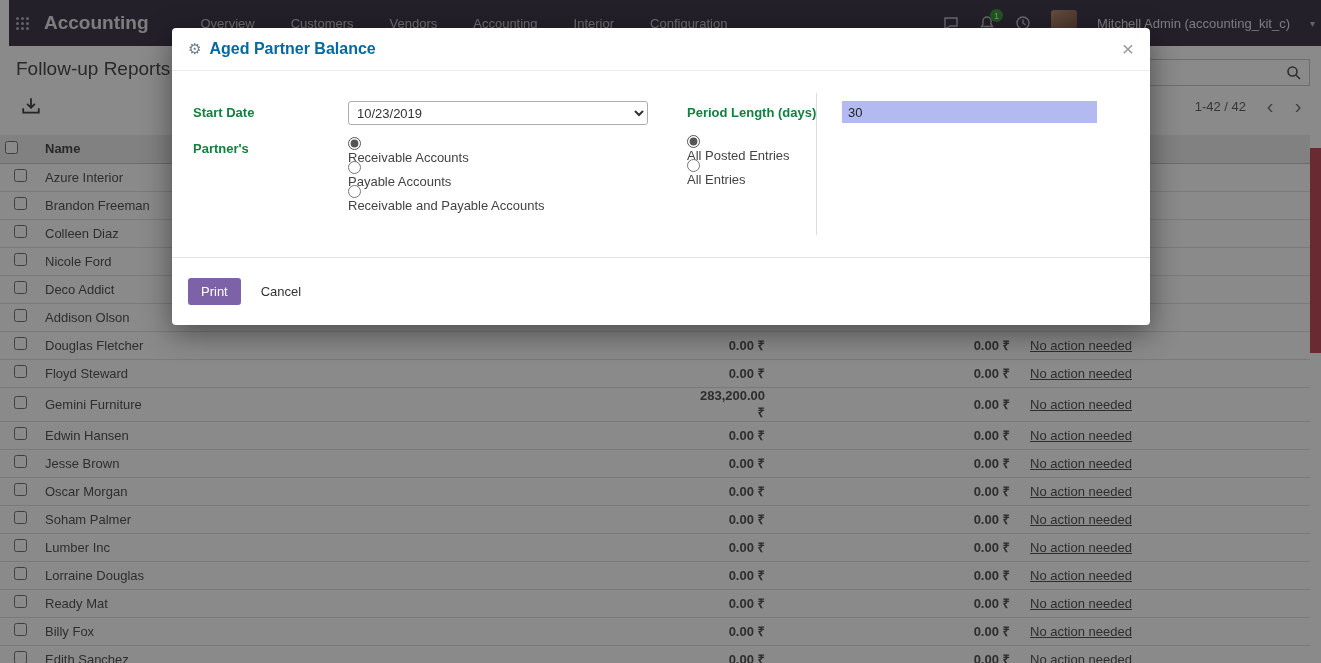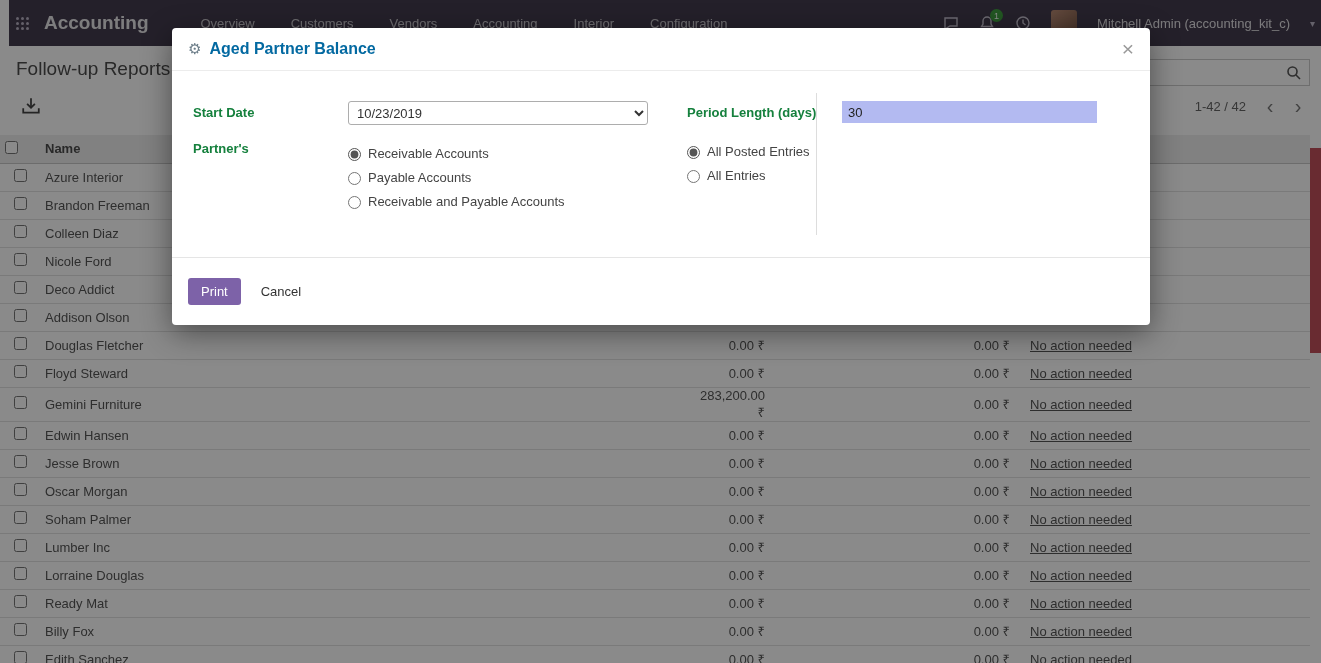--- a/index.html
+++ b/index.html
@@ -38,21 +38,21 @@
   .list-table col.c1 { width:40px; }  .list-table col.c2 { width:660px; }
   .list-table col.c3 { width:75px; }  .list-table col.c4 { width:245px; }
   .list-table col.c5 { width:200px; } .list-table col.c6 { width:90px; }
   .list-table th { height:28px; background:#eee; border-bottom:1px solid #c8c8c8; text-align:left;
                    font-weight:700; color:#4c4c4c; padding-left:5px; }
   .list-table td { height:28px; border-top:1px solid #e2e2e2; color:#555; padding:0; }
   .list-table tr:first-child td { border-top:0; }
   .cell-check { text-align:center; }
   .cell-check input { width:13px; height:13px; }
   .cell-name { padding-left:5px !important; }
-  .cell-amt { text-align:right; padding-right:10px !important; }
+  .cell-amt { text-align:right; padding-right:10px !important;font-weight:bold; }
   .cell-status { padding-left:10px !important;text-decoration:underline; }
   .list-table tbody tr { cursor:pointer; }
 
   
   .scroll-track { position:absolute; top:46px; right:0; bottom:0; width:11px; background:#fff; z-index:2; }
   .scroll-thumb { position:absolute; top:102px; right:0; width:11px; height:205px; background:#c2505c; cursor:grab; }
 
   
   .backdrop { position:absolute; inset:0; background:rgba(0,0,0,.46); z-index:5; }
   .modal { position:absolute; left:172px; top:28px; width:978px; background:#fff; border-radius:4px;
@@ -64,21 +64,21 @@
   .modal-body { position:relative; display:flex; padding:30px 0 36px 21px; }
   .v-divider { position:absolute; left:644px; top:22px; width:1px; height:142px; background:#ddd; }
   .group-left { width:455px; margin-right:39px; }
   .group-right { flex:1; padding-right:53px; }
   .frow { display:flex; margin-bottom:12px; }
   .flabel { flex:0 0 155px; font-size:13px; font-weight:700; color:#15803d; padding-top:4px; }
   .fctrl { flex:1; }
   .date-select { width:100%; height:24px; font-size:13px; color:#333; border:1px solid #adadad;
                  border-radius:3px; background:#fff; padding:0 4px; }
   .period-input { width:100%; height:22px; font-size:13px; color:#222; border:0; background:#b3baf1; padding:0 6px; }
-  .radio-opt { display:flex; align-items:flex-end; height:24px; font-size:13px; color:#444; cursor:pointer; }
+  .radio-opt { display:flex; align-items:flex-start; height:24px; font-size:13px; color:#444; cursor:pointer;flex-direction:column; }
   .radio-opt input { width:13px; height:13px; margin-right:7px; accent-color:#555; }
   .modal-footer { border-top:1px solid #e5e5e5; padding:20px 16px; display:flex; align-items:center; gap:16px; }
   .btn-primary { background:#7d62a8; color:#fff; border:0; border-radius:3px; font-size:13px;
                  padding:6px 13px; cursor:pointer; }
   .btn-link { background:none; border:0; color:#333; font-size:13px; cursor:pointer; padding:6px 4px; }
 </style>
 </head>
 <body>
 
 <div class="screen">

